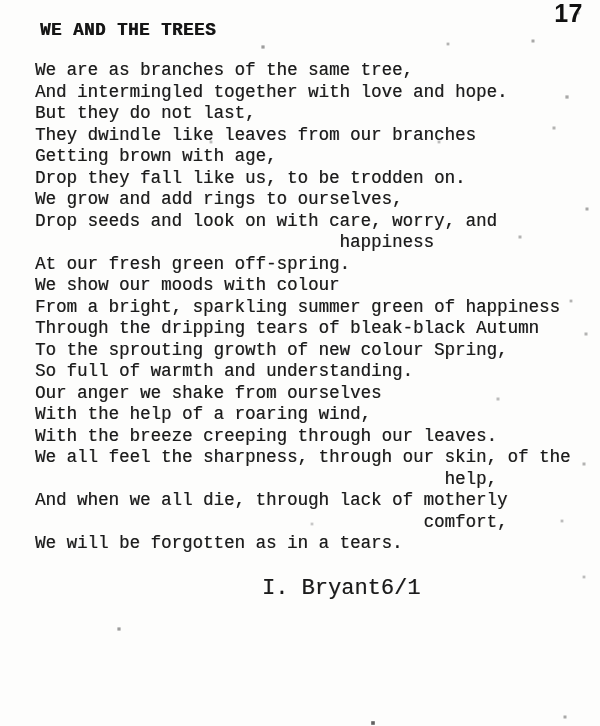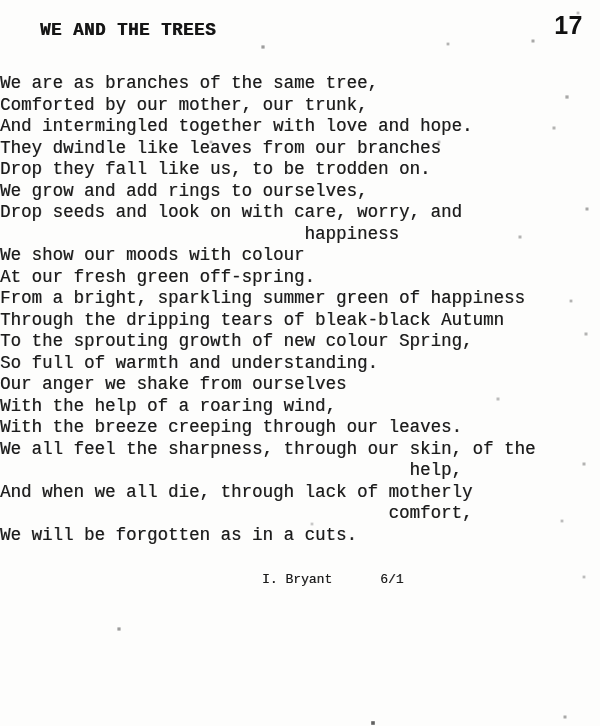--- a/index.html
+++ b/index.html
@@ -11,55 +11,55 @@
     position: relative;
     width: 600px;
     height: 726px;
     background: #fdfdfc;
     overflow: hidden;
     font-family: "Liberation Mono", "DejaVu Sans Mono", monospace;
     color: #1b1b1b;
   }
   .page-number {
     position: absolute;
-    top: 12px;
+    top: 0;
     right: 17px;
     font-family: "Liberation Sans", "DejaVu Sans", sans-serif;
     font-weight: bold;
     font-size: 25px;
     line-height: 26px;
     color: #111;
     letter-spacing: 0.5px;
   }
   .title {
     margin: 0;
     padding: 20px 0 0 40px;
     font-size: 17.5px;
     line-height: 20px;
     font-weight: bold;
     letter-spacing: 0.5px;
     color: #151515;
     text-shadow: 0.6px 0 0 rgba(10,10,10,0.85);
   }
   .poem {
-    margin-top: 33px;
+    margin-top: 20px;
+    padding-left: 35px;
     font-size: 17.5px;
     line-height: 21.5px;
   }
   .poem-line {
     white-space: pre;
     text-shadow: 0.4px 0.3px 0 rgba(25,25,25,0.55);
   }
   .signature {
     margin-top: 23px;
     padding-left: 262px;
-    font-size: 13px;
+    font-size: 22px;
     line-height: 21.5px;
     display: flex;
-    column-gap: 48px;
     text-shadow: 0.4px 0.3px 0 rgba(25,25,25,0.55);
   }
   
   .speckles {
     position: absolute;
     top: 0; left: 0;
     width: 2px; height: 2px;
     background: transparent;
     pointer-events: none;
     box-shadow:
@@ -88,41 +88,42 @@
 </head>
 <body>
 
 <div class="page">
   <div class="page-number">17</div>
 
   <h1 class="title">WE AND THE TREES</h1>
 
   <div class="poem">
       <div class="poem-line">We are as branches of the same tree,</div>
-      <div class="poem-line">Comforted by our mother, our trunk,</div>
       <div class="poem-line">And intermingled together with love and hope.</div>
+      <div class="poem-line">But they do not last,</div>
       <div class="poem-line">They dwindle like leaves from our branches</div>
+      <div class="poem-line">Getting brown with age,</div>
       <div class="poem-line">Drop they fall like us, to be trodden on.</div>
       <div class="poem-line">We grow and add rings to ourselves,</div>
       <div class="poem-line">Drop seeds and look on with care, worry, and</div>
       <div class="poem-line">                             happiness</div>
+      <div class="poem-line">At our fresh green off-spring.</div>
       <div class="poem-line">We show our moods with colour</div>
-      <div class="poem-line">At our fresh green off-spring.</div>
       <div class="poem-line">From a bright, sparkling summer green of happiness</div>
       <div class="poem-line">Through the dripping tears of bleak-black Autumn</div>
       <div class="poem-line">To the sprouting growth of new colour Spring,</div>
       <div class="poem-line">So full of warmth and understanding.</div>
       <div class="poem-line">Our anger we shake from ourselves</div>
       <div class="poem-line">With the help of a roaring wind,</div>
       <div class="poem-line">With the breeze creeping through our leaves.</div>
       <div class="poem-line">We all feel the sharpness, through our skin, of the</div>
       <div class="poem-line">                                       help,</div>
       <div class="poem-line">And when we all die, through lack of motherly</div>
       <div class="poem-line">                                     comfort,</div>
-      <div class="poem-line">We will be forgotten as in a cuts.</div>
+      <div class="poem-line">We will be forgotten as in a tears.</div>
     </div>
 
   <div class="signature">
     <span>I. Bryant</span>
     <span>6/1</span>
   </div>
 
   <div class="speckles"></div>
 </div>
 

